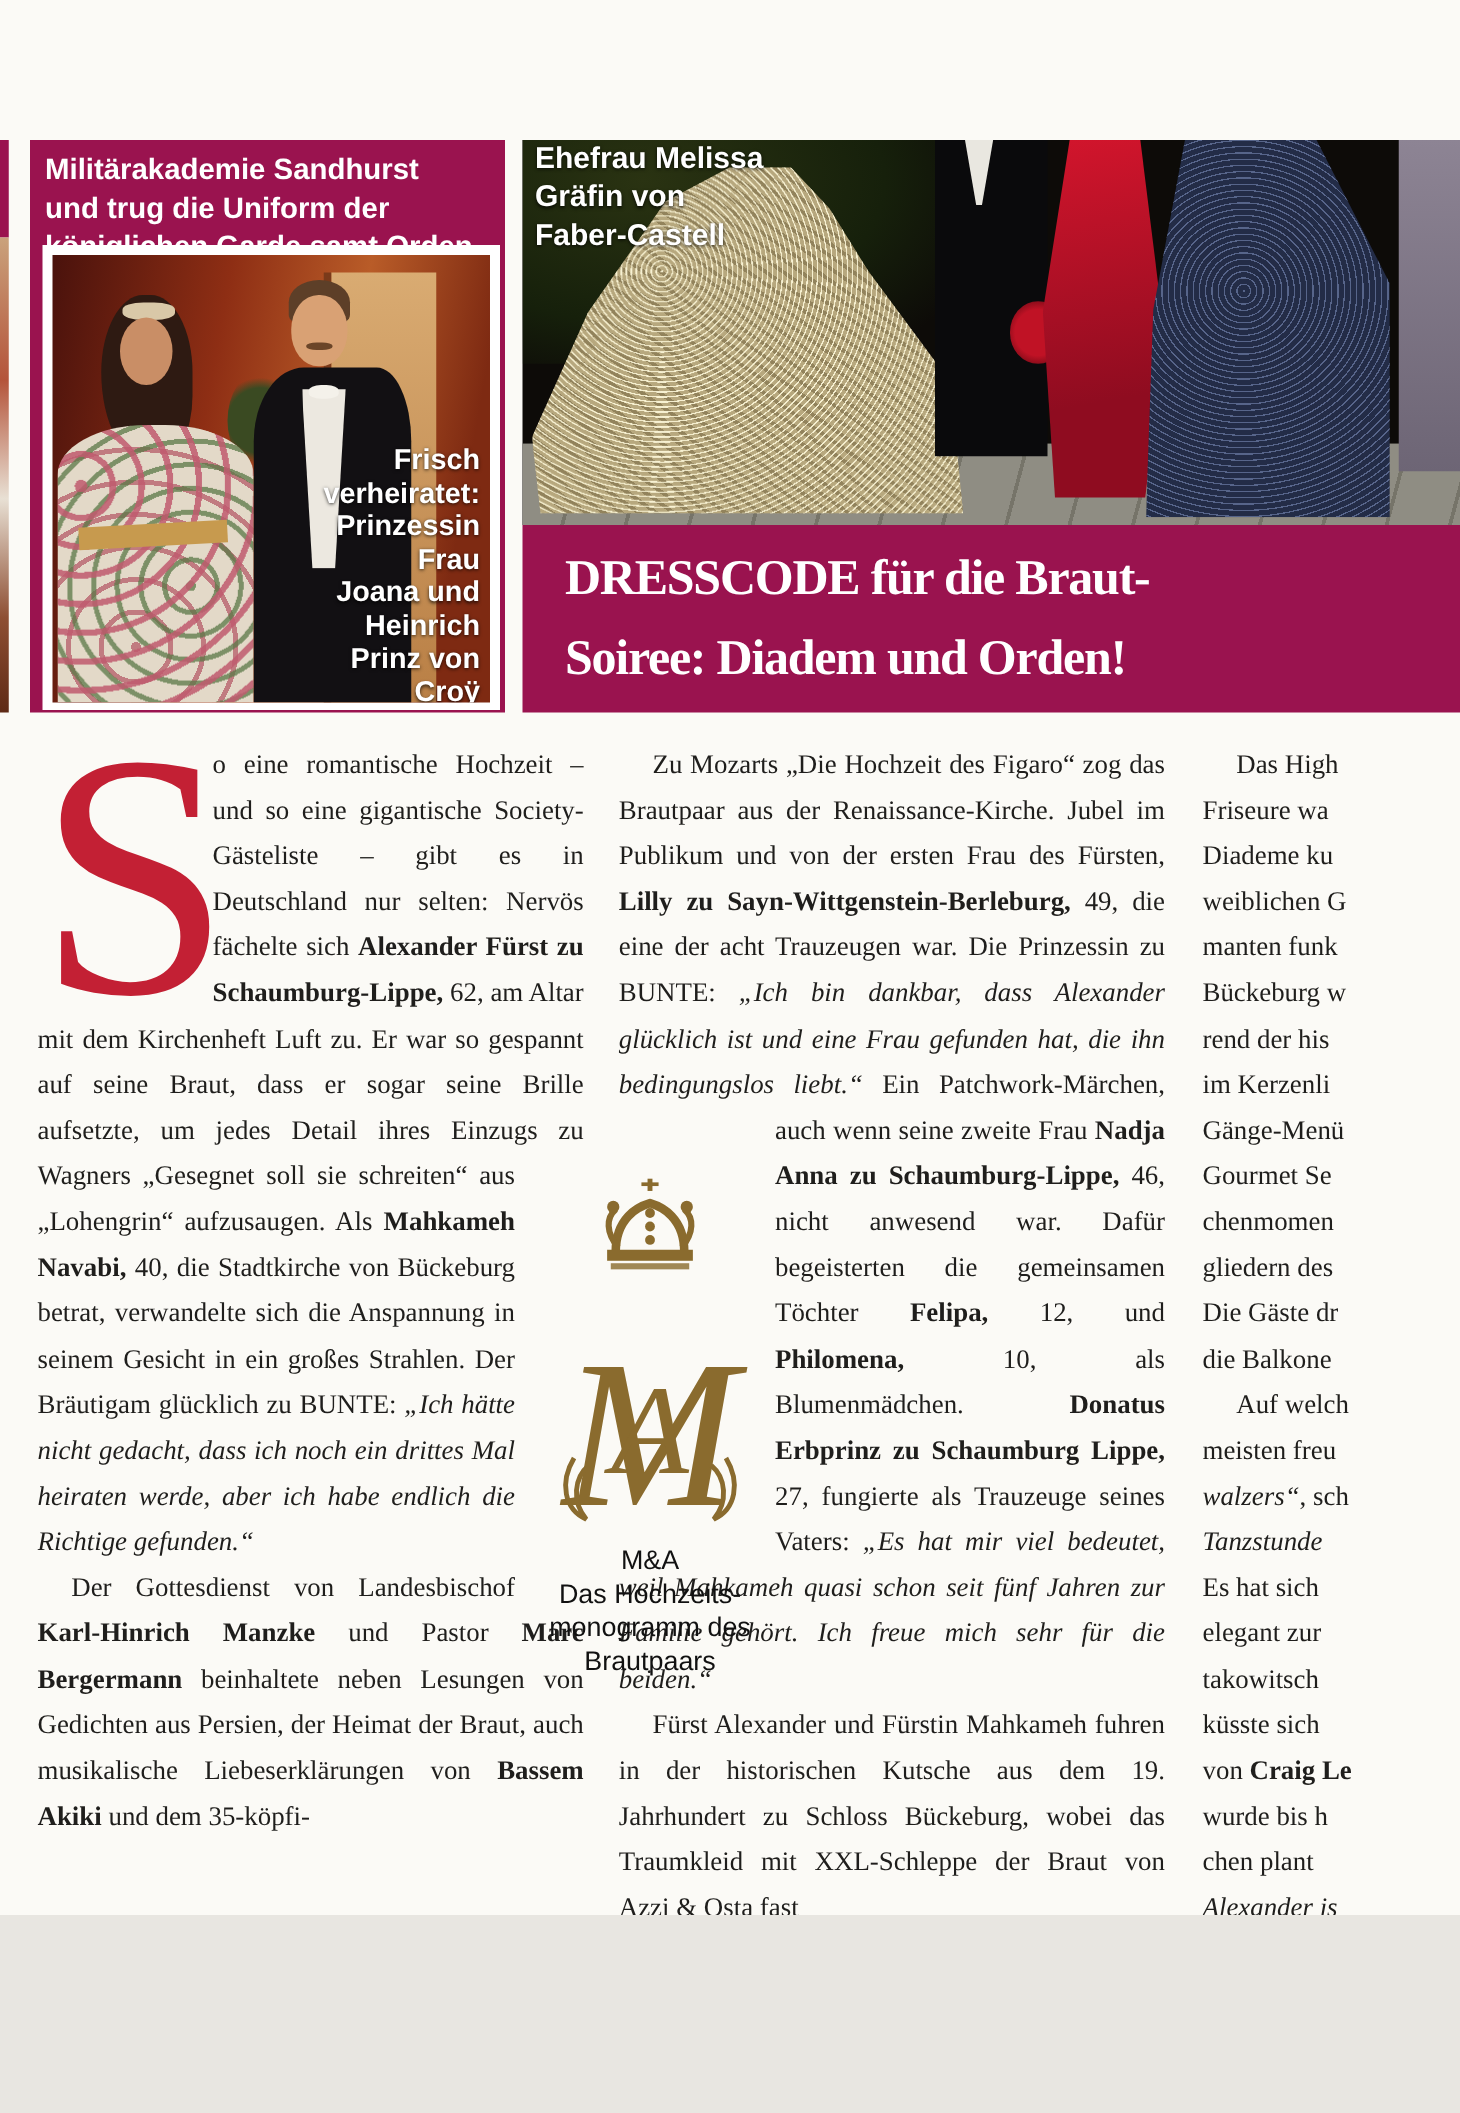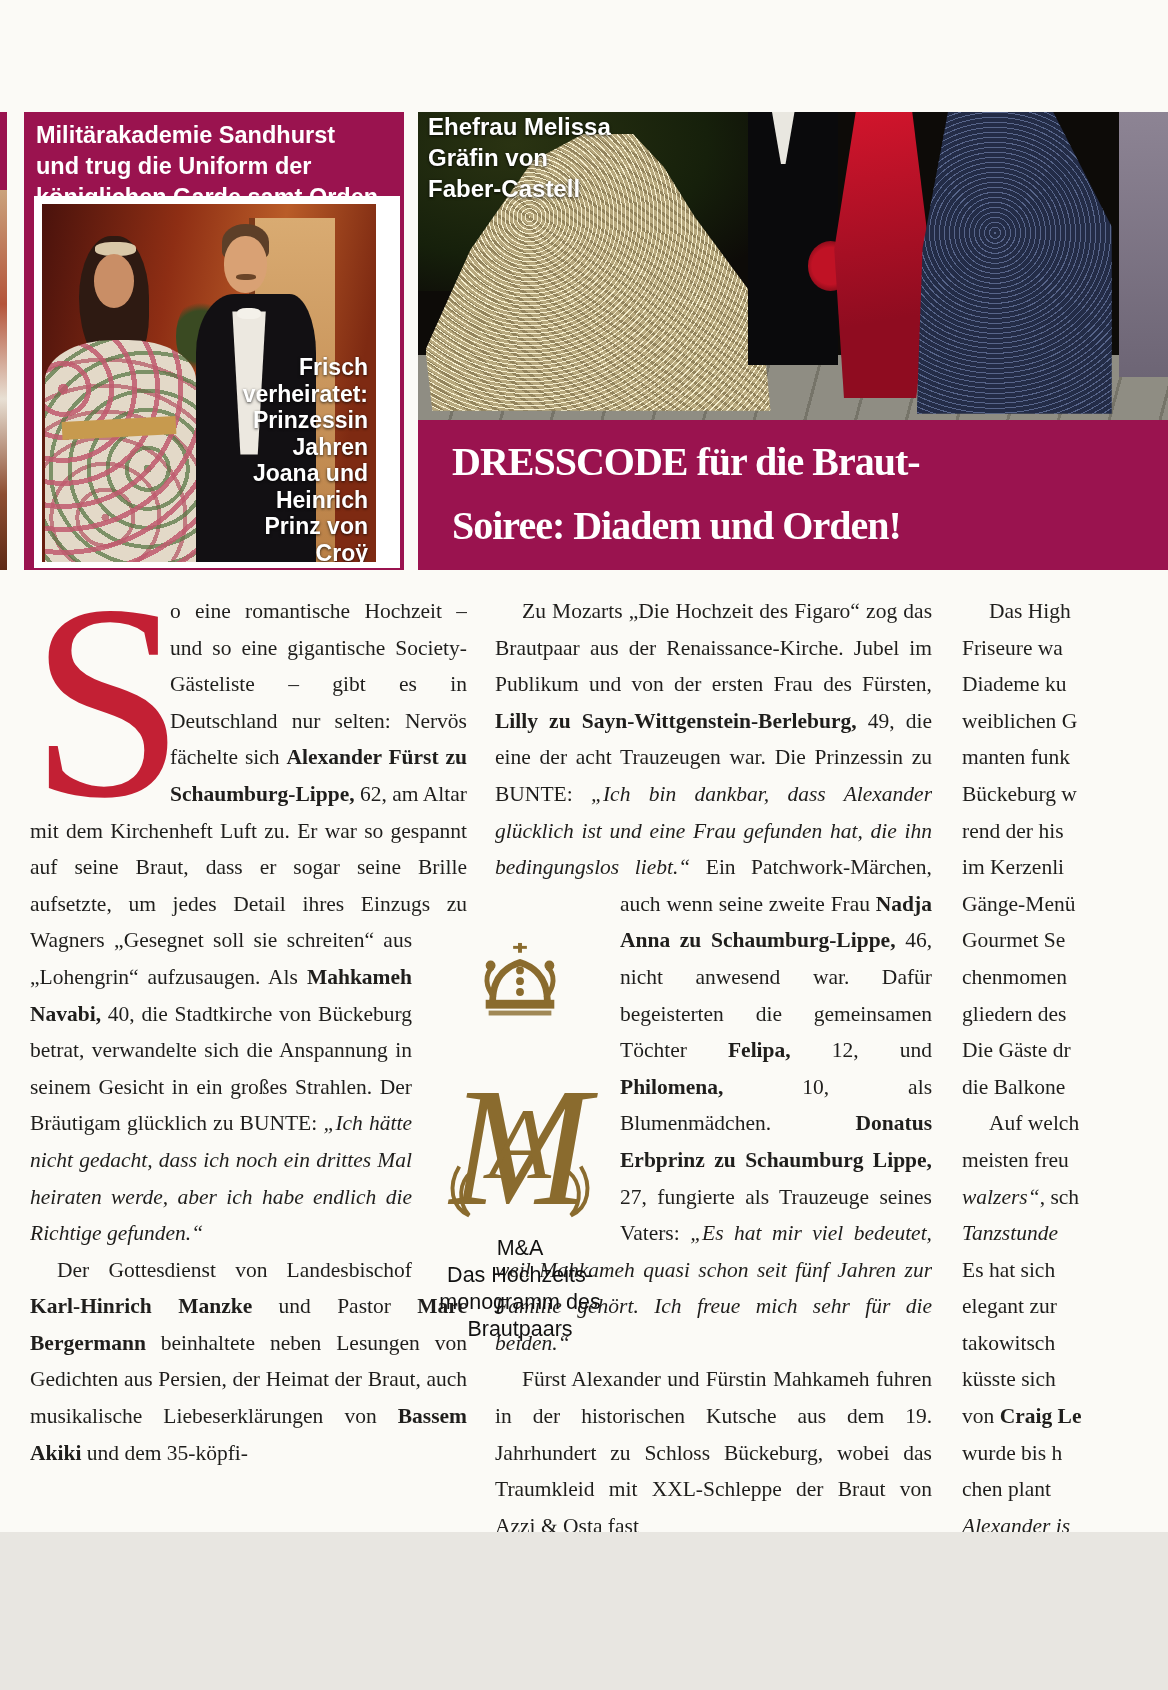--- a/index.html
+++ b/index.html
@@ -7,21 +7,21 @@
         font-family:"Liberation Serif",serif;color:#1f1e1c;}
   
   .edge-mag{position:absolute;left:0;top:112px;width:7px;height:78px;background:var(--magenta);}
   .edge-photo{position:absolute;left:0;top:190px;width:7px;height:380px;
       background:linear-gradient(#caa27c,#b4543a 30%,#e8e0d4 55%,#8e4f33 80%,#5e2a16);}
   
   .left-panel{position:absolute;left:24px;top:112px;width:380px;height:458px;background:var(--magenta);}
   .panel-caption{position:absolute;left:12px;top:8px;font-family:"Liberation Sans",sans-serif;
       font-weight:bold;font-size:23.5px;line-height:31px;color:#fff;}
   .couple-frame{position:absolute;left:10px;top:84px;width:366px;height:372px;background:#fff;
-      box-sizing:border-box;padding:8px 24px 6px 8px;}
+      box-sizing:border-box;padding:8px 8px 6px 8px;}
   .couple-photo{position:relative;width:100%;height:100%;overflow:hidden;
       background:linear-gradient(100deg,#4a120c 0%,#8e2e14 35%,#b95c28 62%,#7e2a12 88%);}
   .cp-door{position:absolute;left:62%;top:4%;width:24%;height:96%;
       background:linear-gradient(#d9ab72,#b97f45);border-left:6px solid #7a3a1a;}
   .cp-garland{position:absolute;left:40%;top:26%;width:15%;height:22%;border-radius:50%;
       background:radial-gradient(circle,#3a4a22 0 55%,transparent 72%);}
   .cp-hair{position:absolute;left:11%;top:9%;width:21%;height:38%;background:#2e1a12;
       border-radius:50% 50% 45% 60%;}
   .cp-headband{position:absolute;left:16%;top:10.5%;width:12%;height:4%;background:#d9c8a8;border-radius:40%;}
   .cp-face-w{position:absolute;left:15.5%;top:14%;width:12%;height:15%;background:#c98e66;border-radius:50%;}
@@ -121,21 +121,21 @@
         <div class="cp-suit"></div>
         <div class="cp-shirt"></div>
         <div class="cp-bowtie"></div>
         <div class="cp-hair-m"></div>
         <div class="cp-face-m"></div>
         <div class="cp-must"></div>
         <div class="couple-caption">
           <div>Frisch</div>
           <div>verheiratet:</div>
           <div>Prinzessin</div>
-          <div>Jahren</div>
+          <div>Frau</div>
           <div>Joana und</div>
           <div>Heinrich</div>
           <div>Prinz von</div>
           <div>Croÿ</div>
         </div>
       </div>
     </div>
   </div>
 
   <div class="gown-photo">

